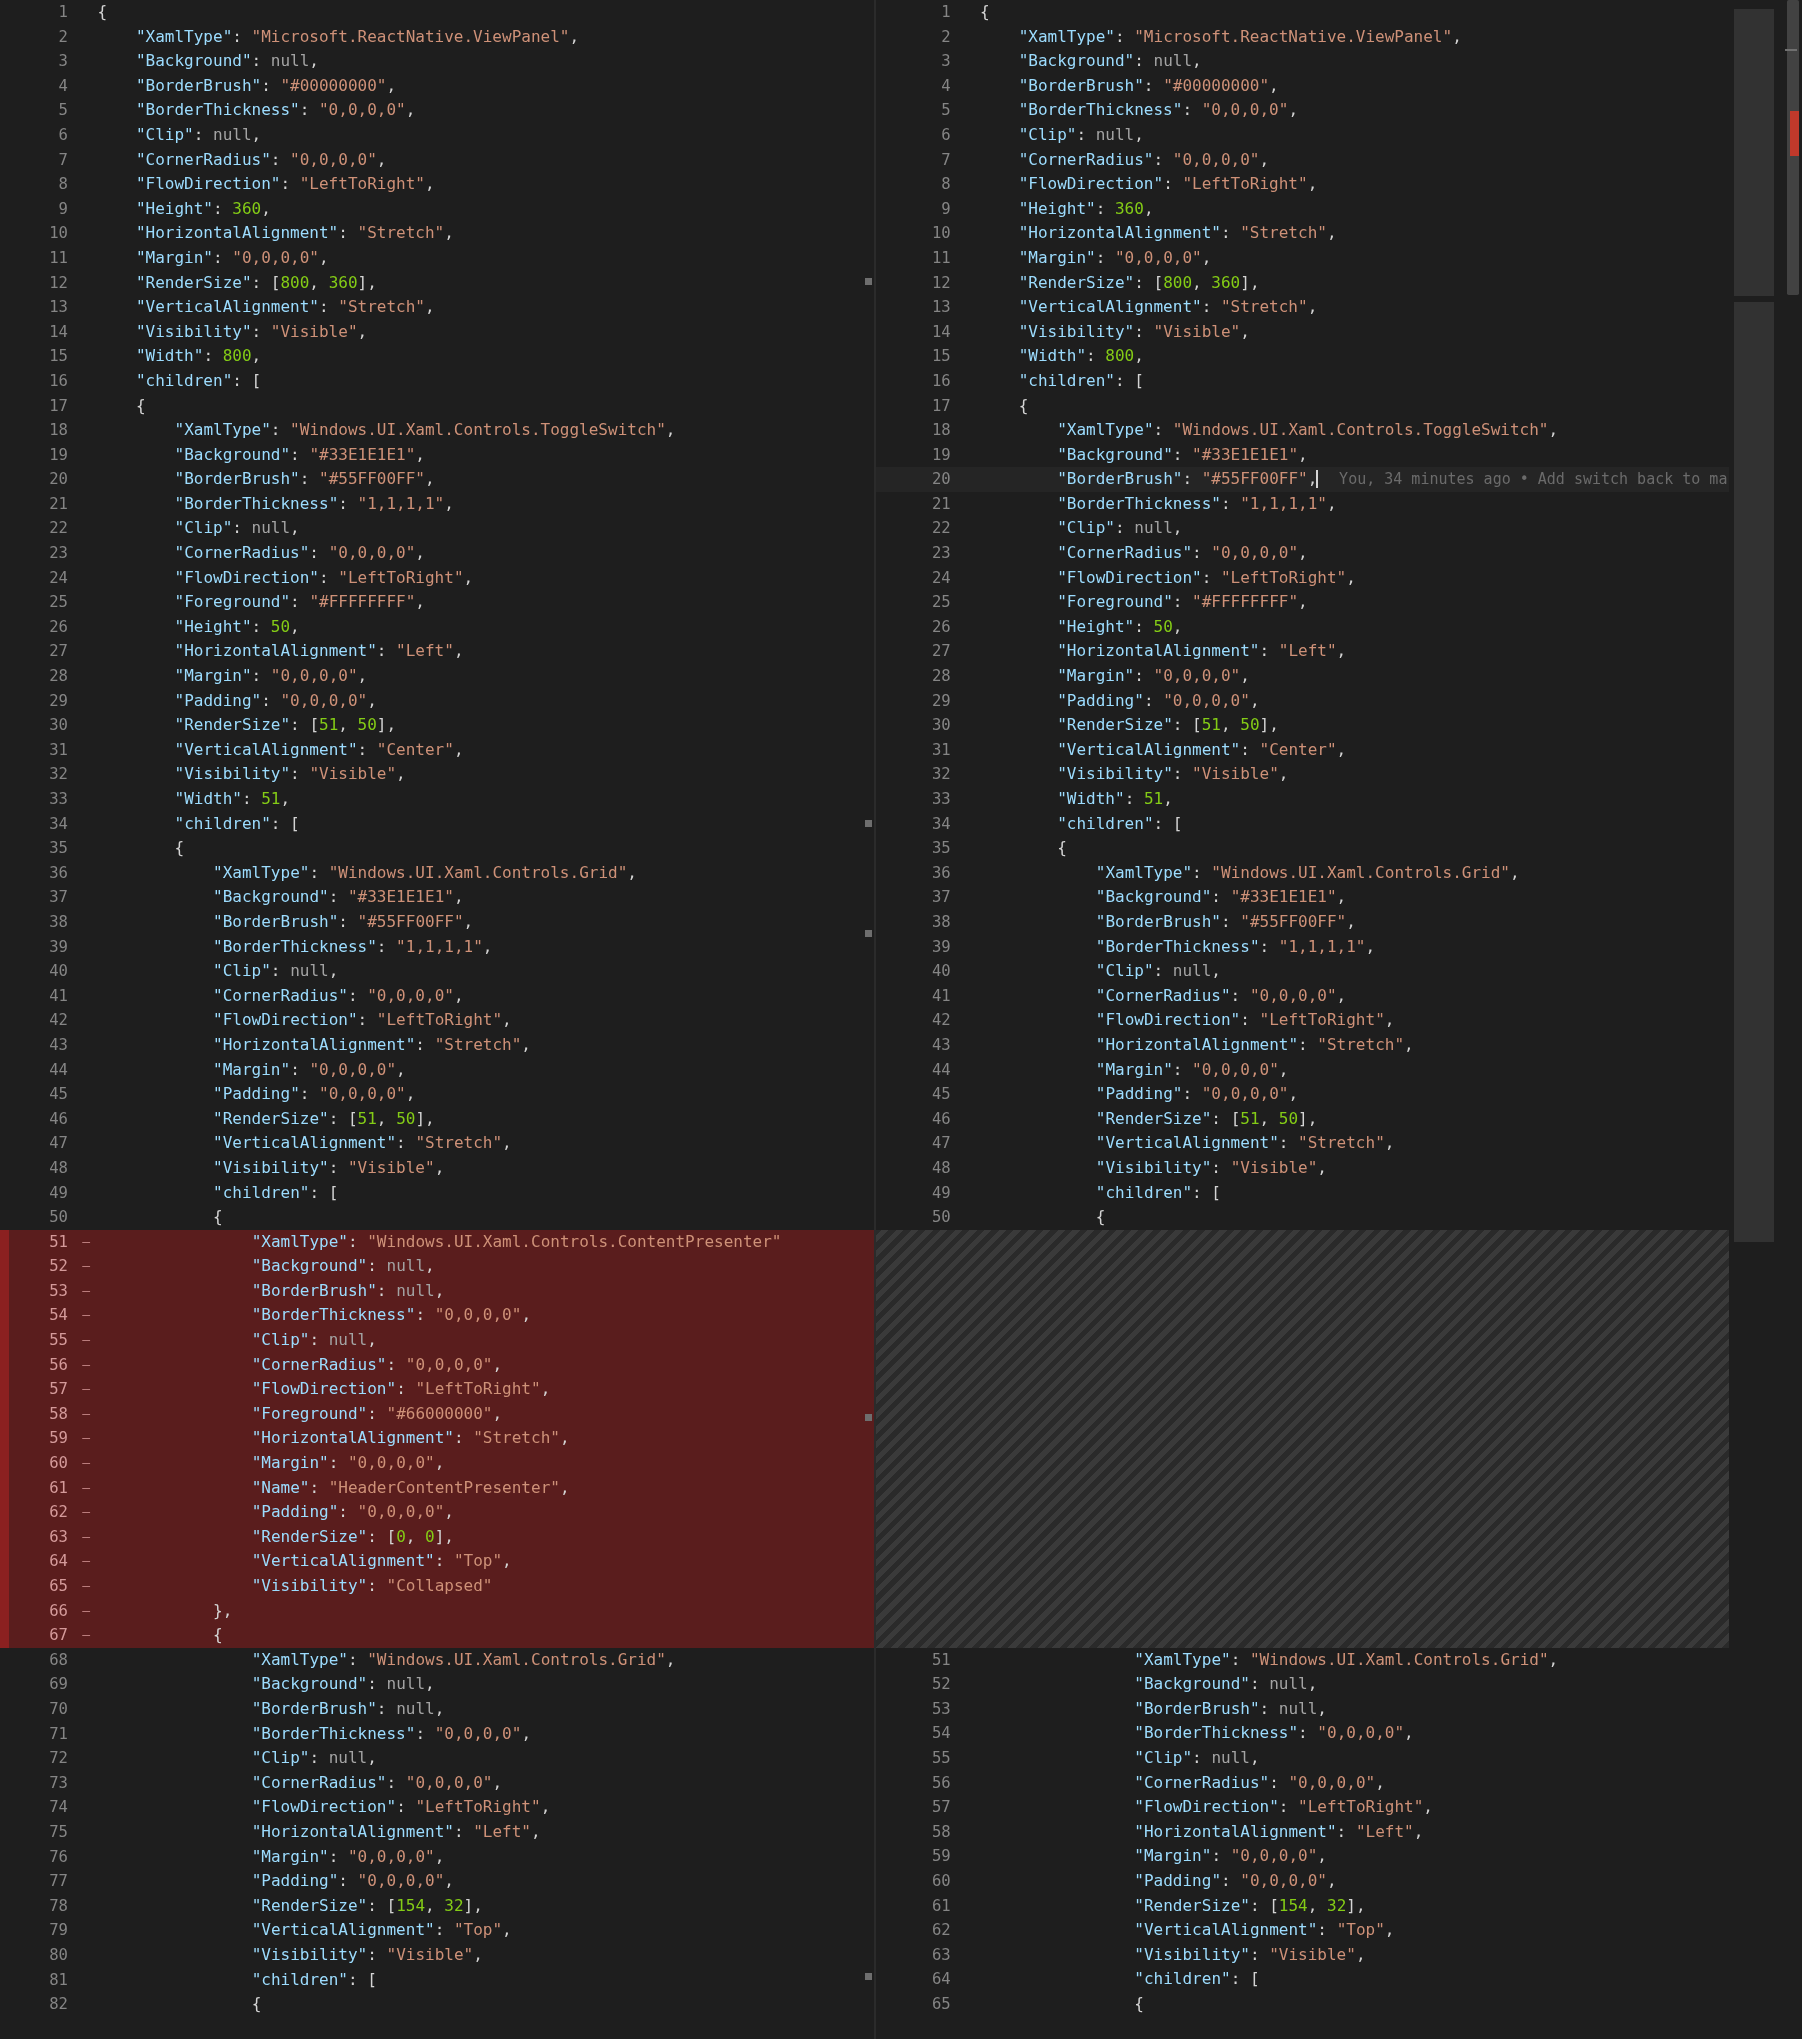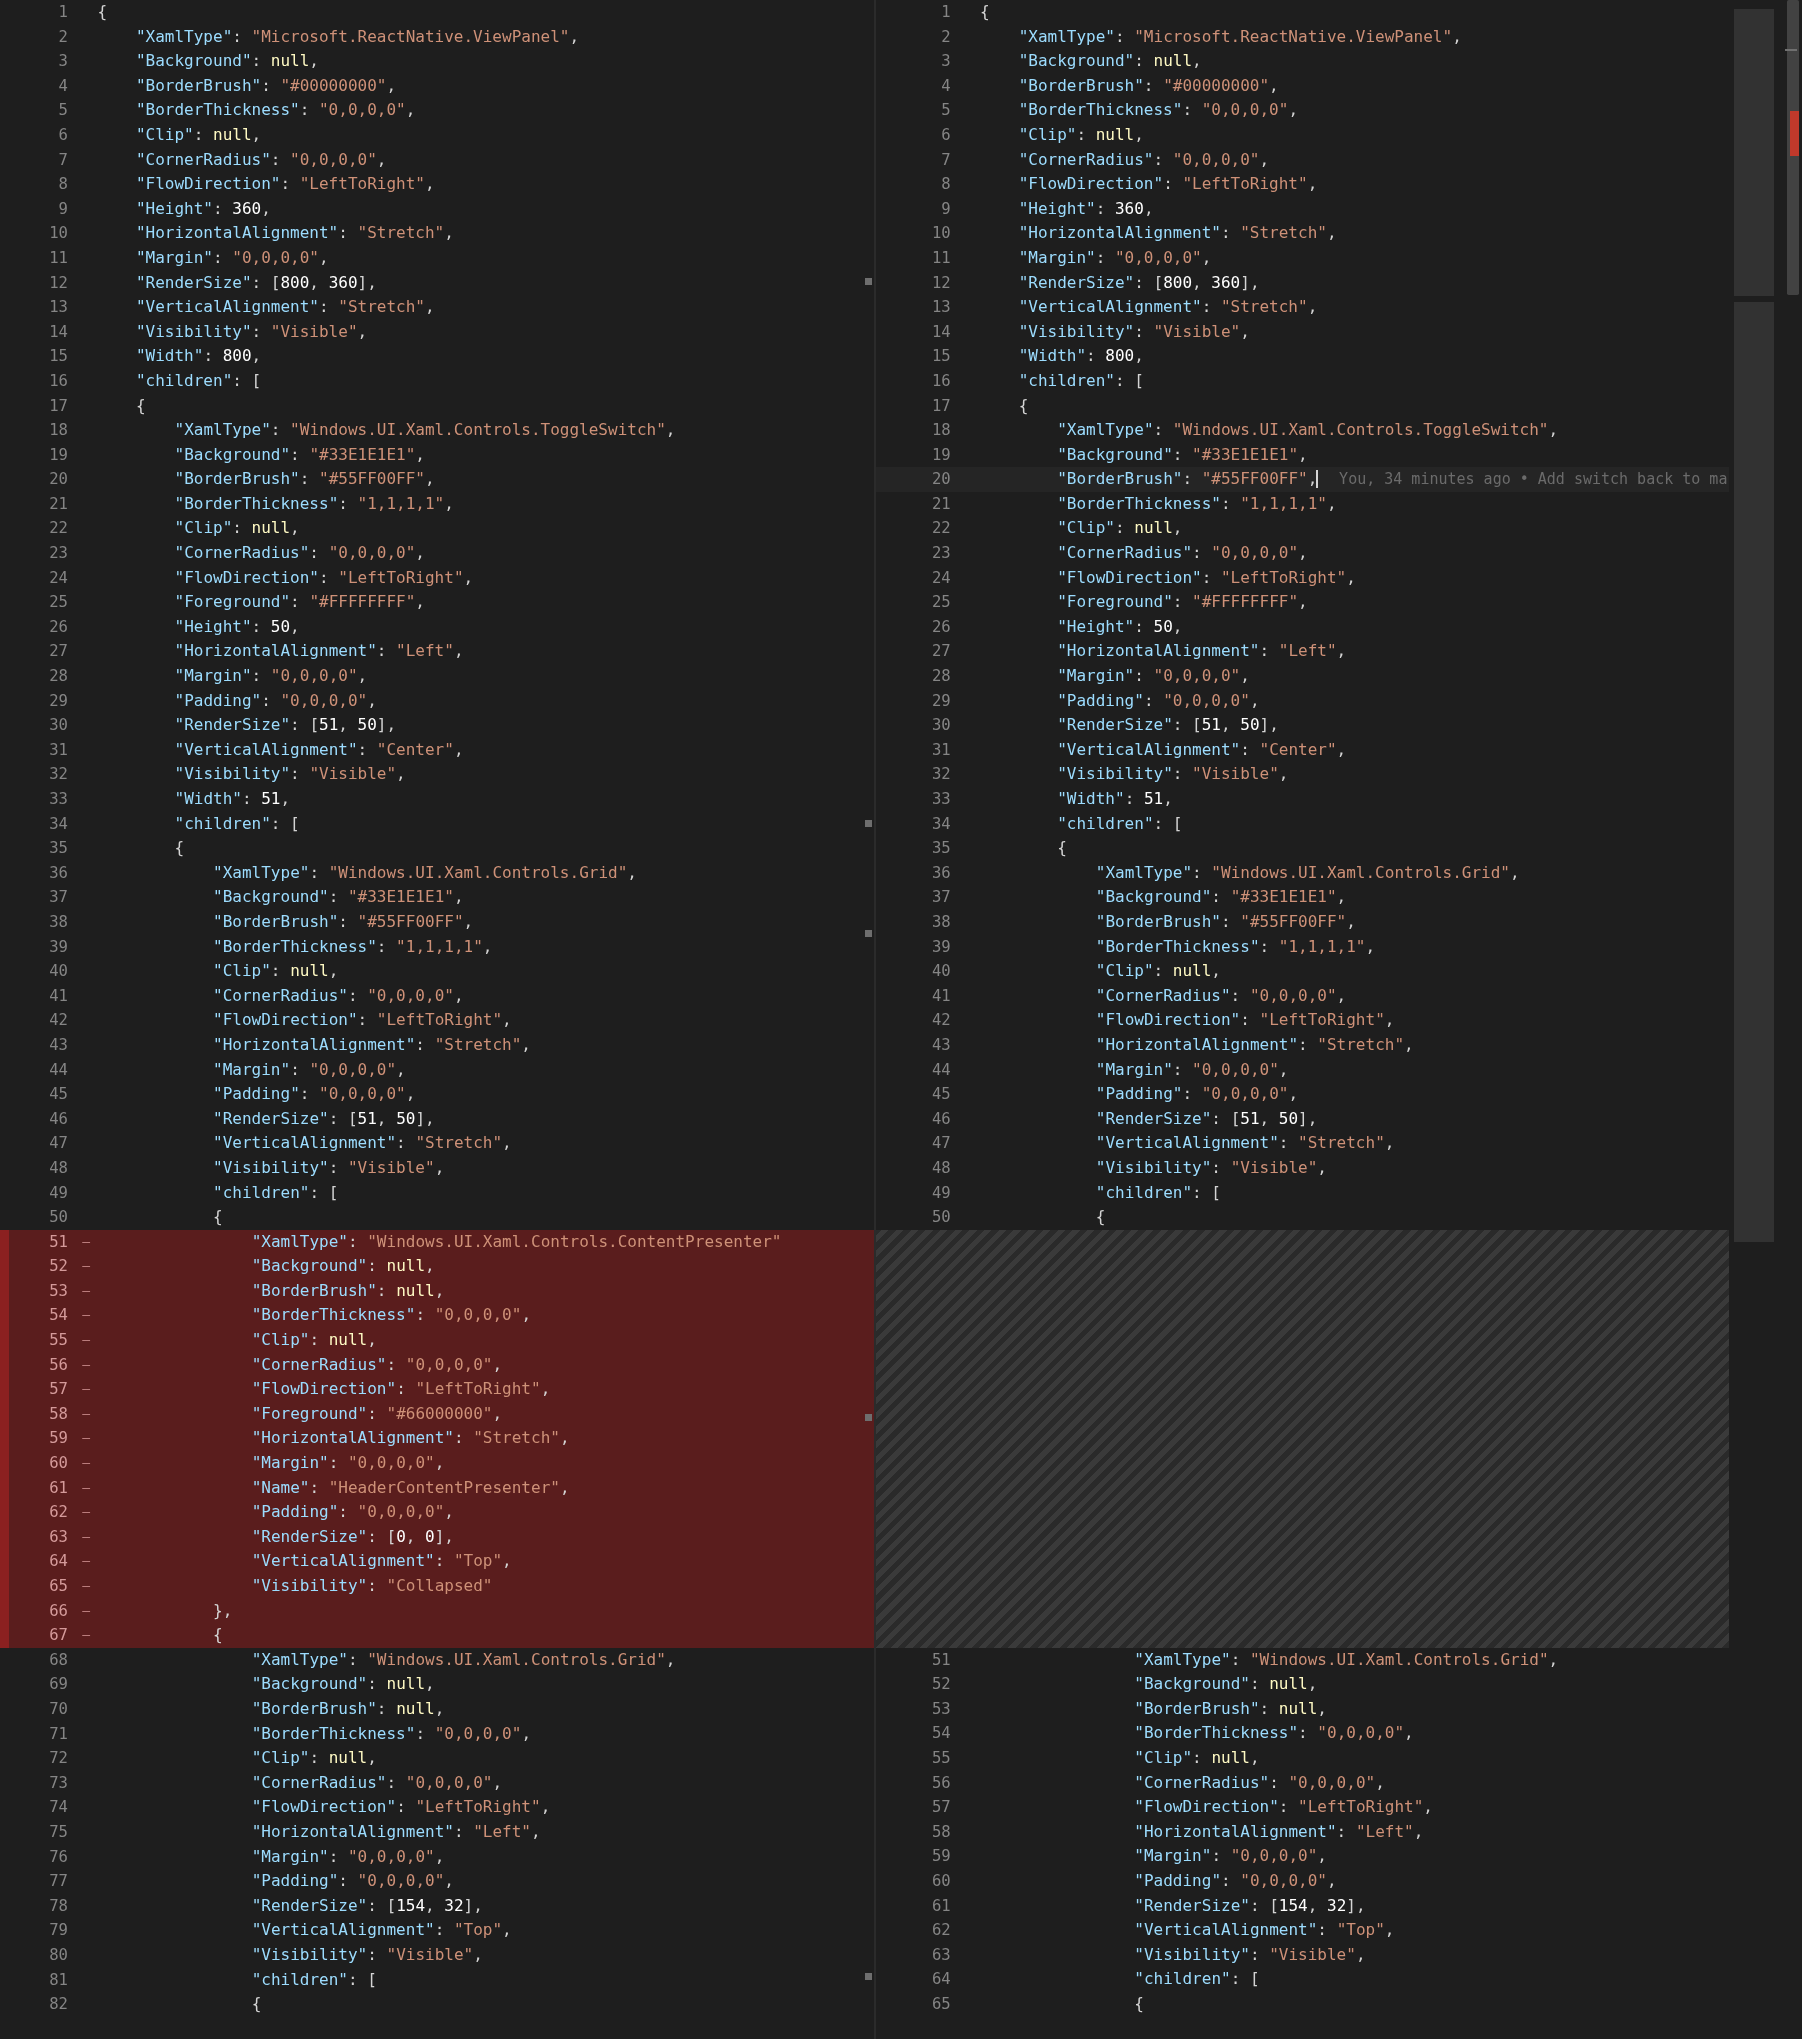--- a/index.html
+++ b/index.html
@@ -68,22 +68,22 @@
     font-size: 13px;
   }
   .code {
     flex: 1;
     padding-left: 1.7px;
   }
 
   
   .key { color: #9cdcfe; }
   .str { color: #ce9178; }
-  .num { color: #ffffff; }
-  .nul { color: #fef9c3; }
+  .num { color: #84cc16; }
+  .nul { color: #a3a3a3; }
   .pun { color: #d4d4d4; }
 
   
   .line.removed {
     background: #5a1d1d;
   }
   .line.removed .ln { color: #d49a9a; }
   .line.removed .fold { color: #c98b8b; }
   .gutter-marker {
     position: absolute;

